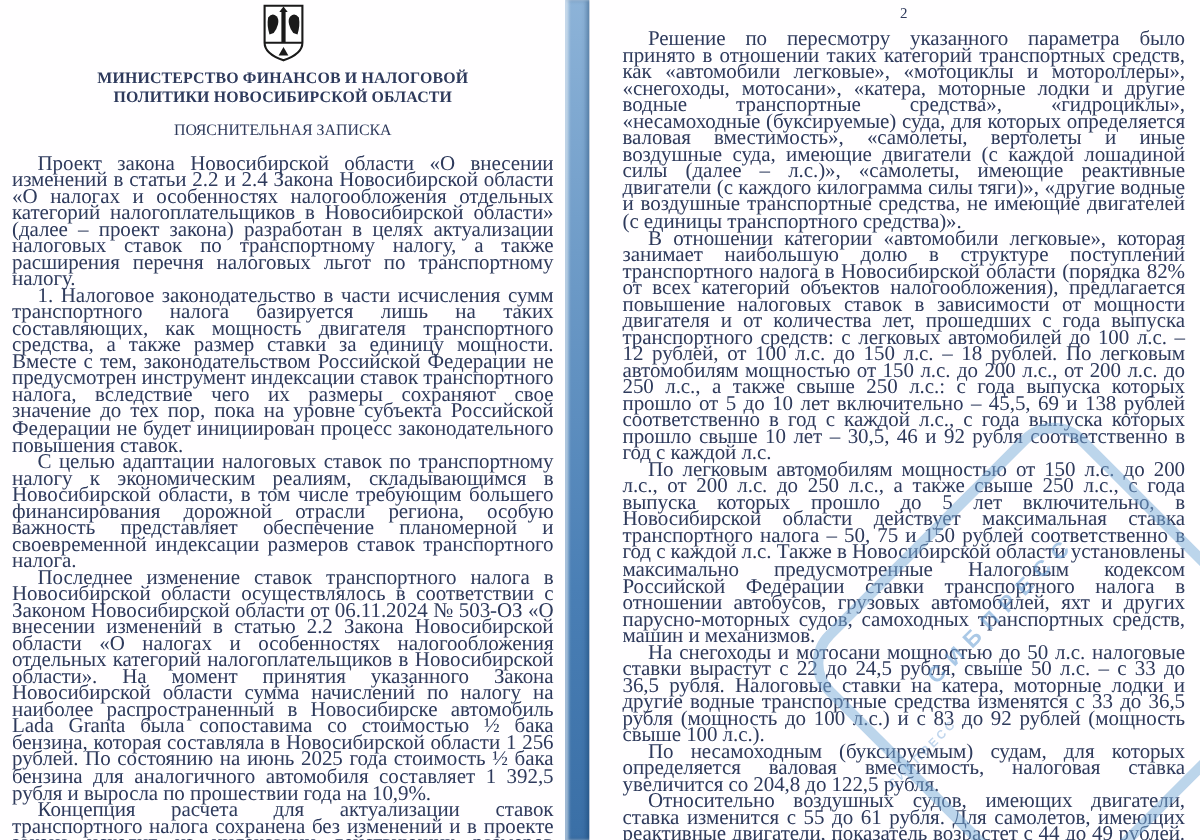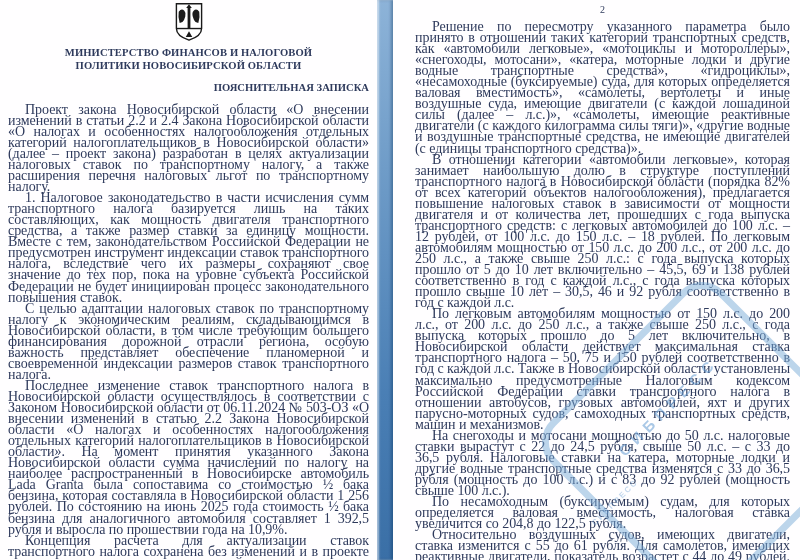--- a/index.html
+++ b/index.html
@@ -13,21 +13,21 @@
   .page-left{
     position:absolute;left:0;top:0;width:377px;height:560px;
     background:#fffeff;box-sizing:border-box;padding:2px 8px 0 8px;
   }
   .emblem-wrap{text-align:center;height:42px;}
   .org-name{
     margin:3px auto 0 auto;max-width:310px;text-align:center;
     font-weight:bold;font-size:10.6px;line-height:12.6px;letter-spacing:.1px;
   }
   .doc-title{
-    margin:10px auto 0 auto;text-align:right;font-weight:bold;
+    margin:10px auto 0 auto;text-align:center;font-weight:normal;
     font-size:10.6px;line-height:12.6px;
   }
   .doc-subtitle{
     margin:1px auto 0 auto;max-width:356px;text-align:center;font-weight:bold;
     font-size:10.4px;line-height:12.6px;
   }
   .body-text{margin-top:9px;}
   .body-text p{
     margin:0;text-indent:17px;text-align:justify;
     font-size:14px;line-height:11.05px;letter-spacing:-0.05px;

